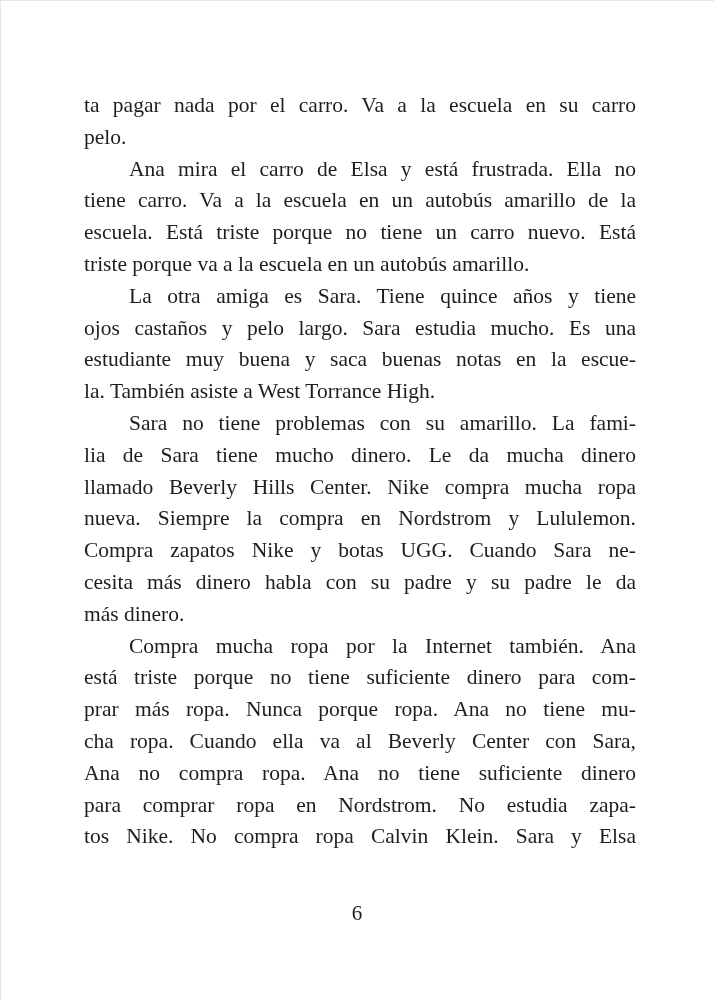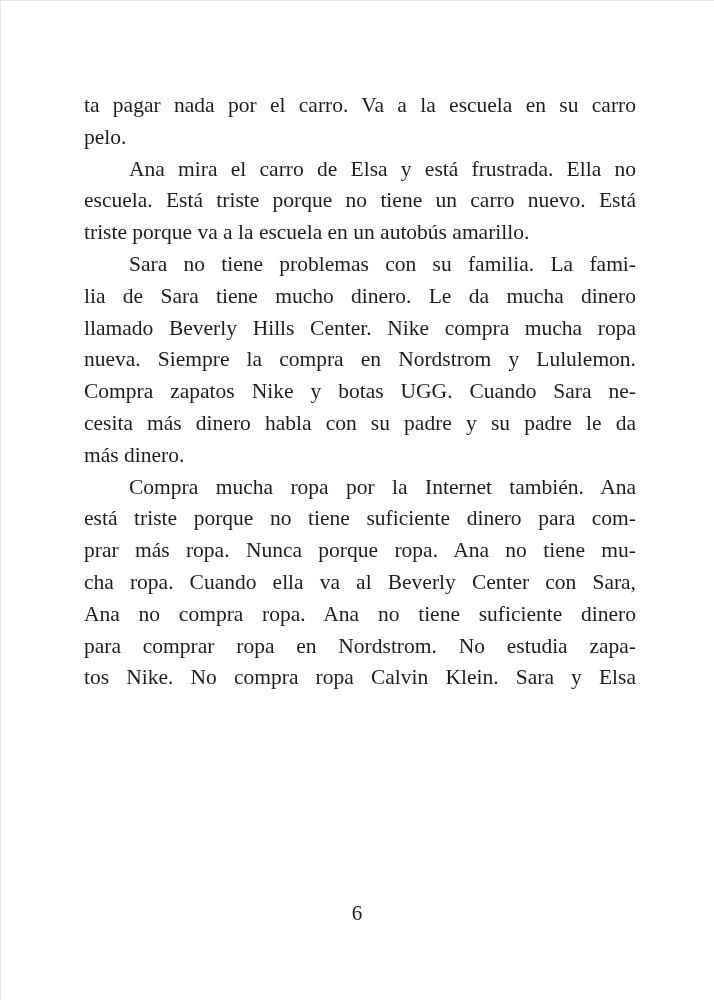--- a/index.html
+++ b/index.html
@@ -53,25 +53,32 @@
 <body>
 
 <div class="page">
   <div class="text-block">
       <div class="para">
         <div class="line">ta pagar nada por el carro. Va a la escuela en su carro</div>
         <div class="line endline">pelo.</div>
       </div>
       <div class="para">
         <div class="line indent">Ana mira el carro de Elsa y está frustrada. Ella no</div>
+        <div class="line">tiene carro. Va a la escuela en un autobús amarillo de la</div>
         <div class="line">escuela. Está triste porque no tiene un carro nuevo. Está</div>
         <div class="line endline">triste porque va a la escuela en un autobús amarillo.</div>
       </div>
       <div class="para">
-        <div class="line indent">Sara no tiene problemas con su familia. La fami-</div>
+        <div class="line indent">La otra amiga es Sara. Tiene quince años y tiene</div>
+        <div class="line">ojos castaños y pelo largo. Sara estudia mucho. Es una</div>
+        <div class="line">estudiante muy buena y saca buenas notas en la escue-</div>
+        <div class="line endline">la. También asiste a West Torrance High.</div>
+      </div>
+      <div class="para">
+        <div class="line indent">Sara no tiene problemas con su amarillo. La fami-</div>
         <div class="line">lia de Sara tiene mucho dinero. Le da mucha dinero</div>
         <div class="line">llamado Beverly Hills Center. Nike compra mucha ropa</div>
         <div class="line">nueva. Siempre la compra en Nordstrom y Lululemon.</div>
         <div class="line">Compra zapatos Nike y botas UGG. Cuando Sara ne-</div>
         <div class="line">cesita más dinero habla con su padre y su padre le da</div>
         <div class="line endline">más dinero.</div>
       </div>
       <div class="para">
         <div class="line indent">Compra mucha ropa por la Internet también. Ana</div>
         <div class="line">está triste porque no tiene suficiente dinero para com-</div>

